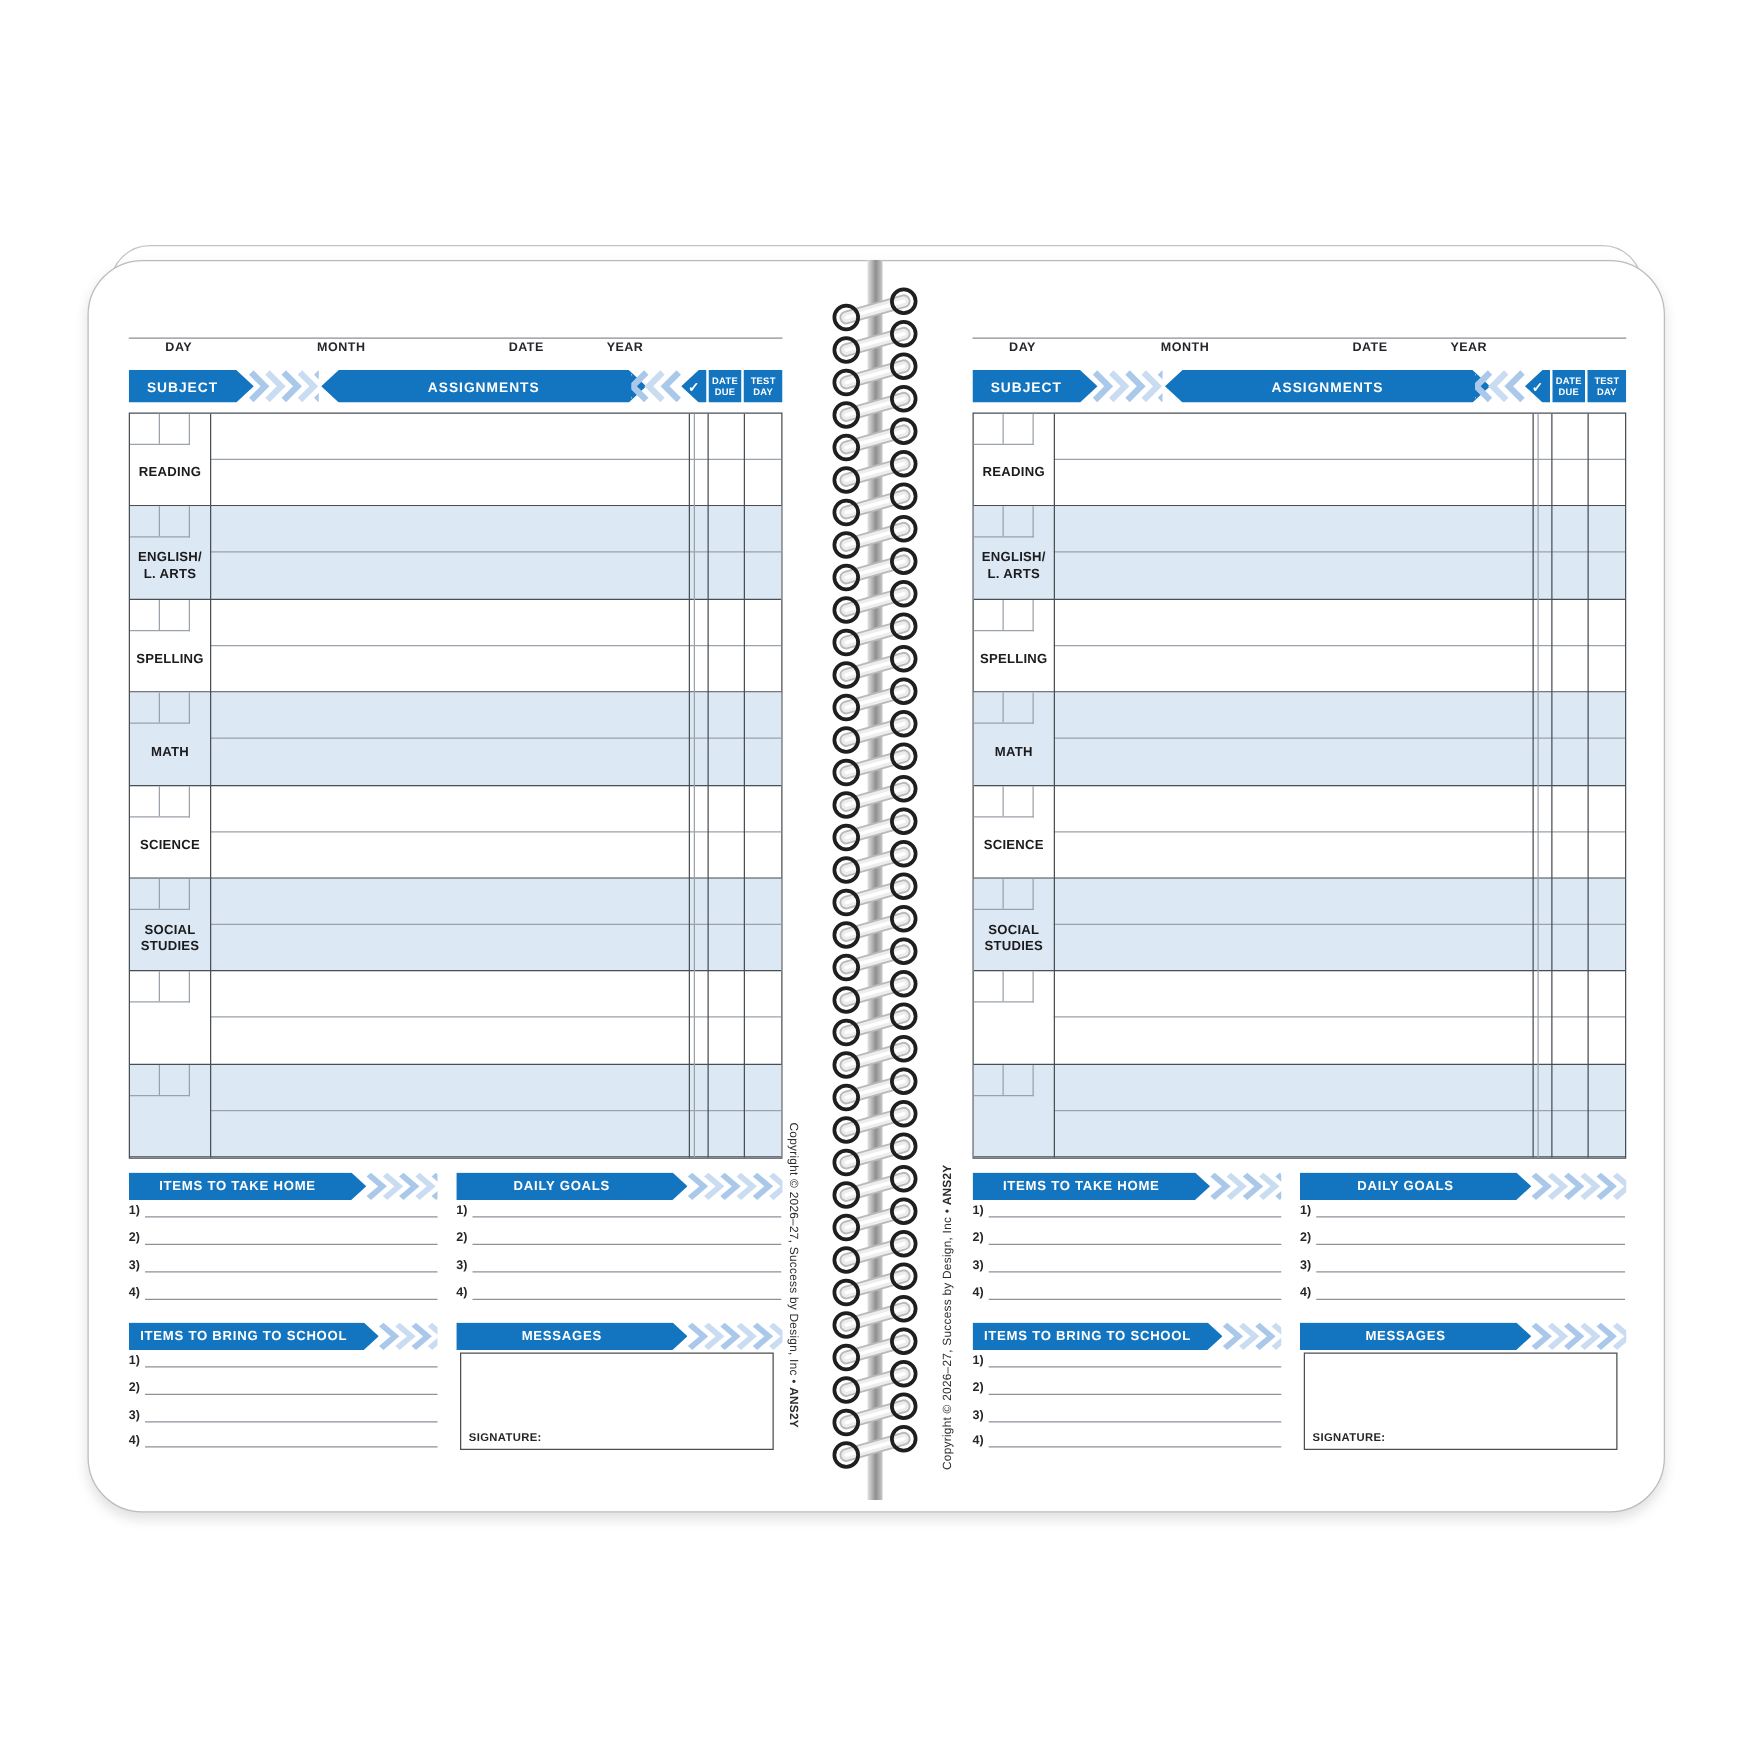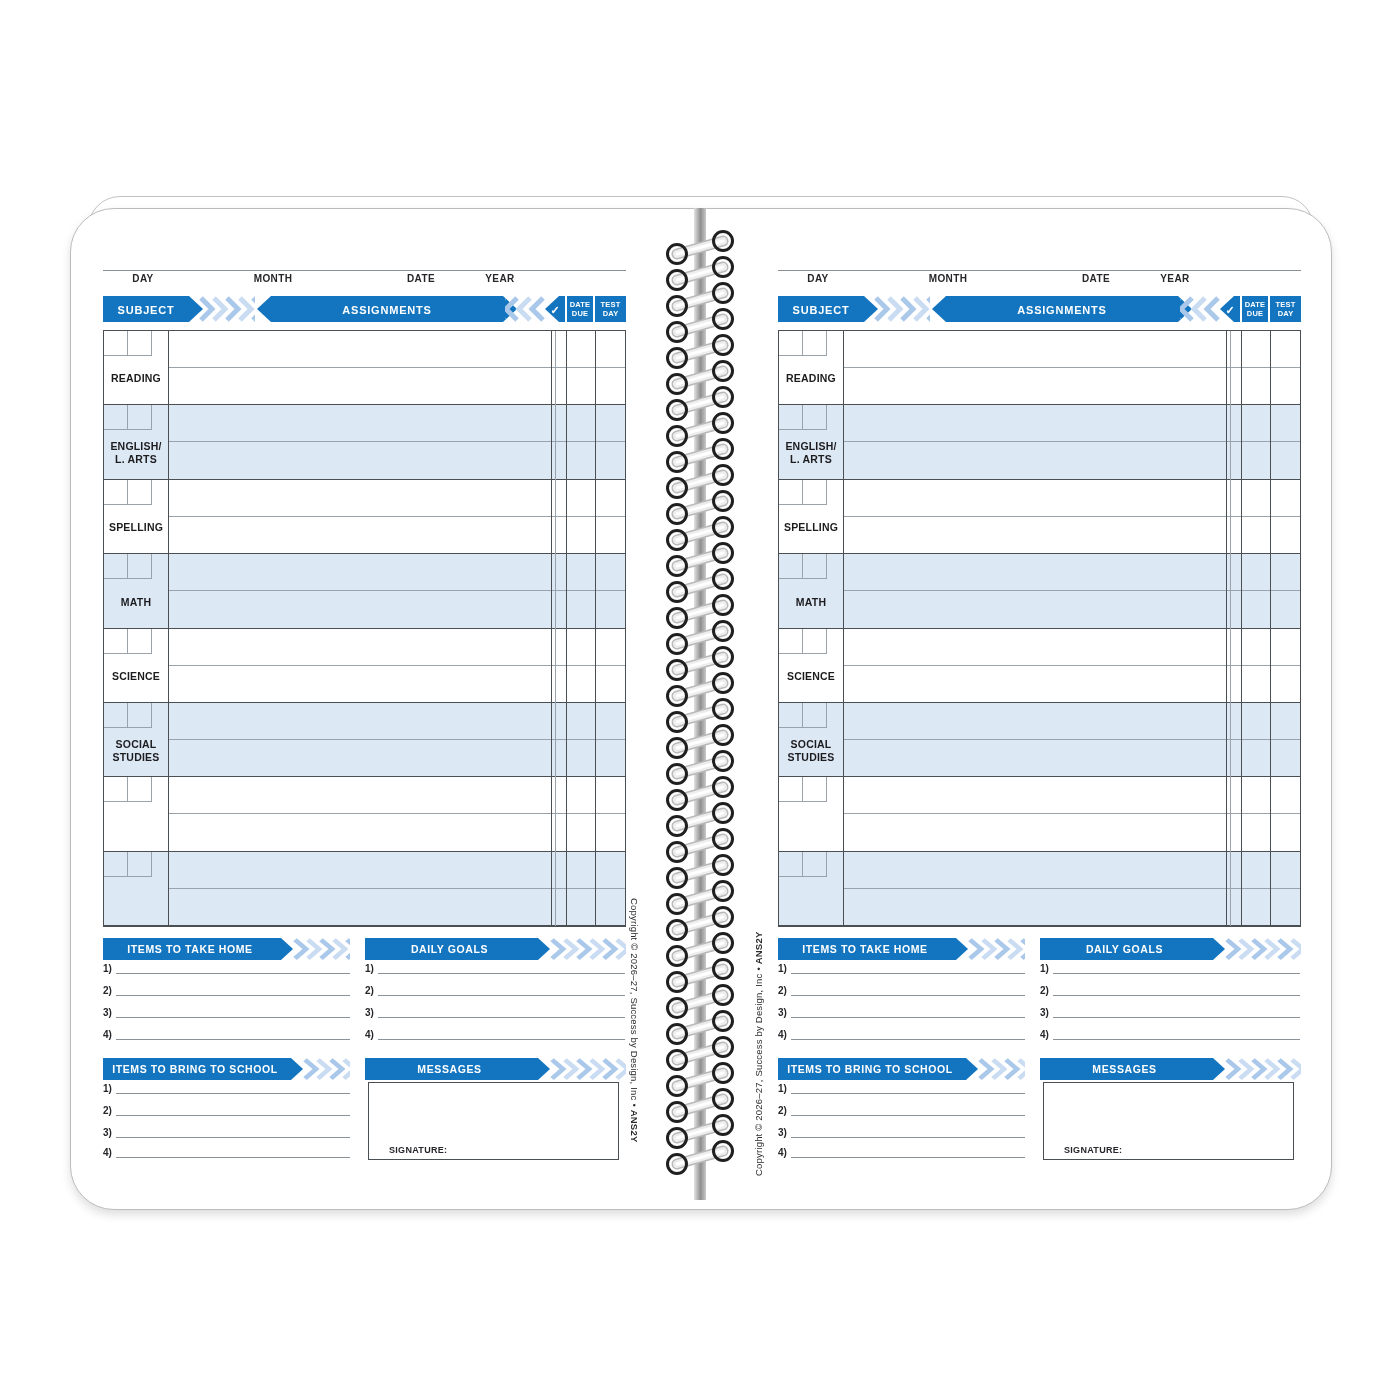--- a/index.html
+++ b/index.html
@@ -49,21 +49,21 @@
   
   .banner{position:absolute;height:22px;display:flex;}
   .bblue{background:var(--blue);color:#fff;display:flex;align-items:center;justify-content:center;
     font-size:10.5px;font-weight:bold;letter-spacing:.6px;padding-right:16px;box-sizing:border-box;
     clip-path:polygon(0 0,calc(100% - 12px) 0,100% 50%,calc(100% - 12px) 100%,0 100%);}
   .bchev{flex:1;overflow:hidden;}
   .nline{position:absolute;height:16px;display:flex;align-items:flex-end;gap:4px;}
   .nline .num{font-size:10px;font-weight:bold;color:#26262a;}
   .nline .ln{flex:1;border-bottom:1px solid #8a929a;height:100%;}
   .msgbox{position:absolute;border:1px solid #4a4f54;background:#fff;}
-  .sig{position:absolute;left:20px;bottom:4px;font-size:9px;font-weight:bold;color:#26262a;letter-spacing:.3px;}
+  .sig{position:absolute;left:6px;bottom:4px;font-size:9px;font-weight:bold;color:#26262a;letter-spacing:.3px;}
 
   
   .copy{position:absolute;white-space:nowrap;font-size:9.5px;color:#2c2c2e;letter-spacing:.2px;}
   .copy b{font-weight:bold;}
   .page-left .copy{left:570px;top:690px;transform:rotate(90deg);transform-origin:0 0;}
   .page-right .copy{left:8px;top:968px;transform:rotate(-90deg);transform-origin:0 0;}
 
   
   .spiral{position:absolute;left:653px;top:208px;}
   .defs-hidden{position:absolute;width:0;height:0;overflow:hidden;}

